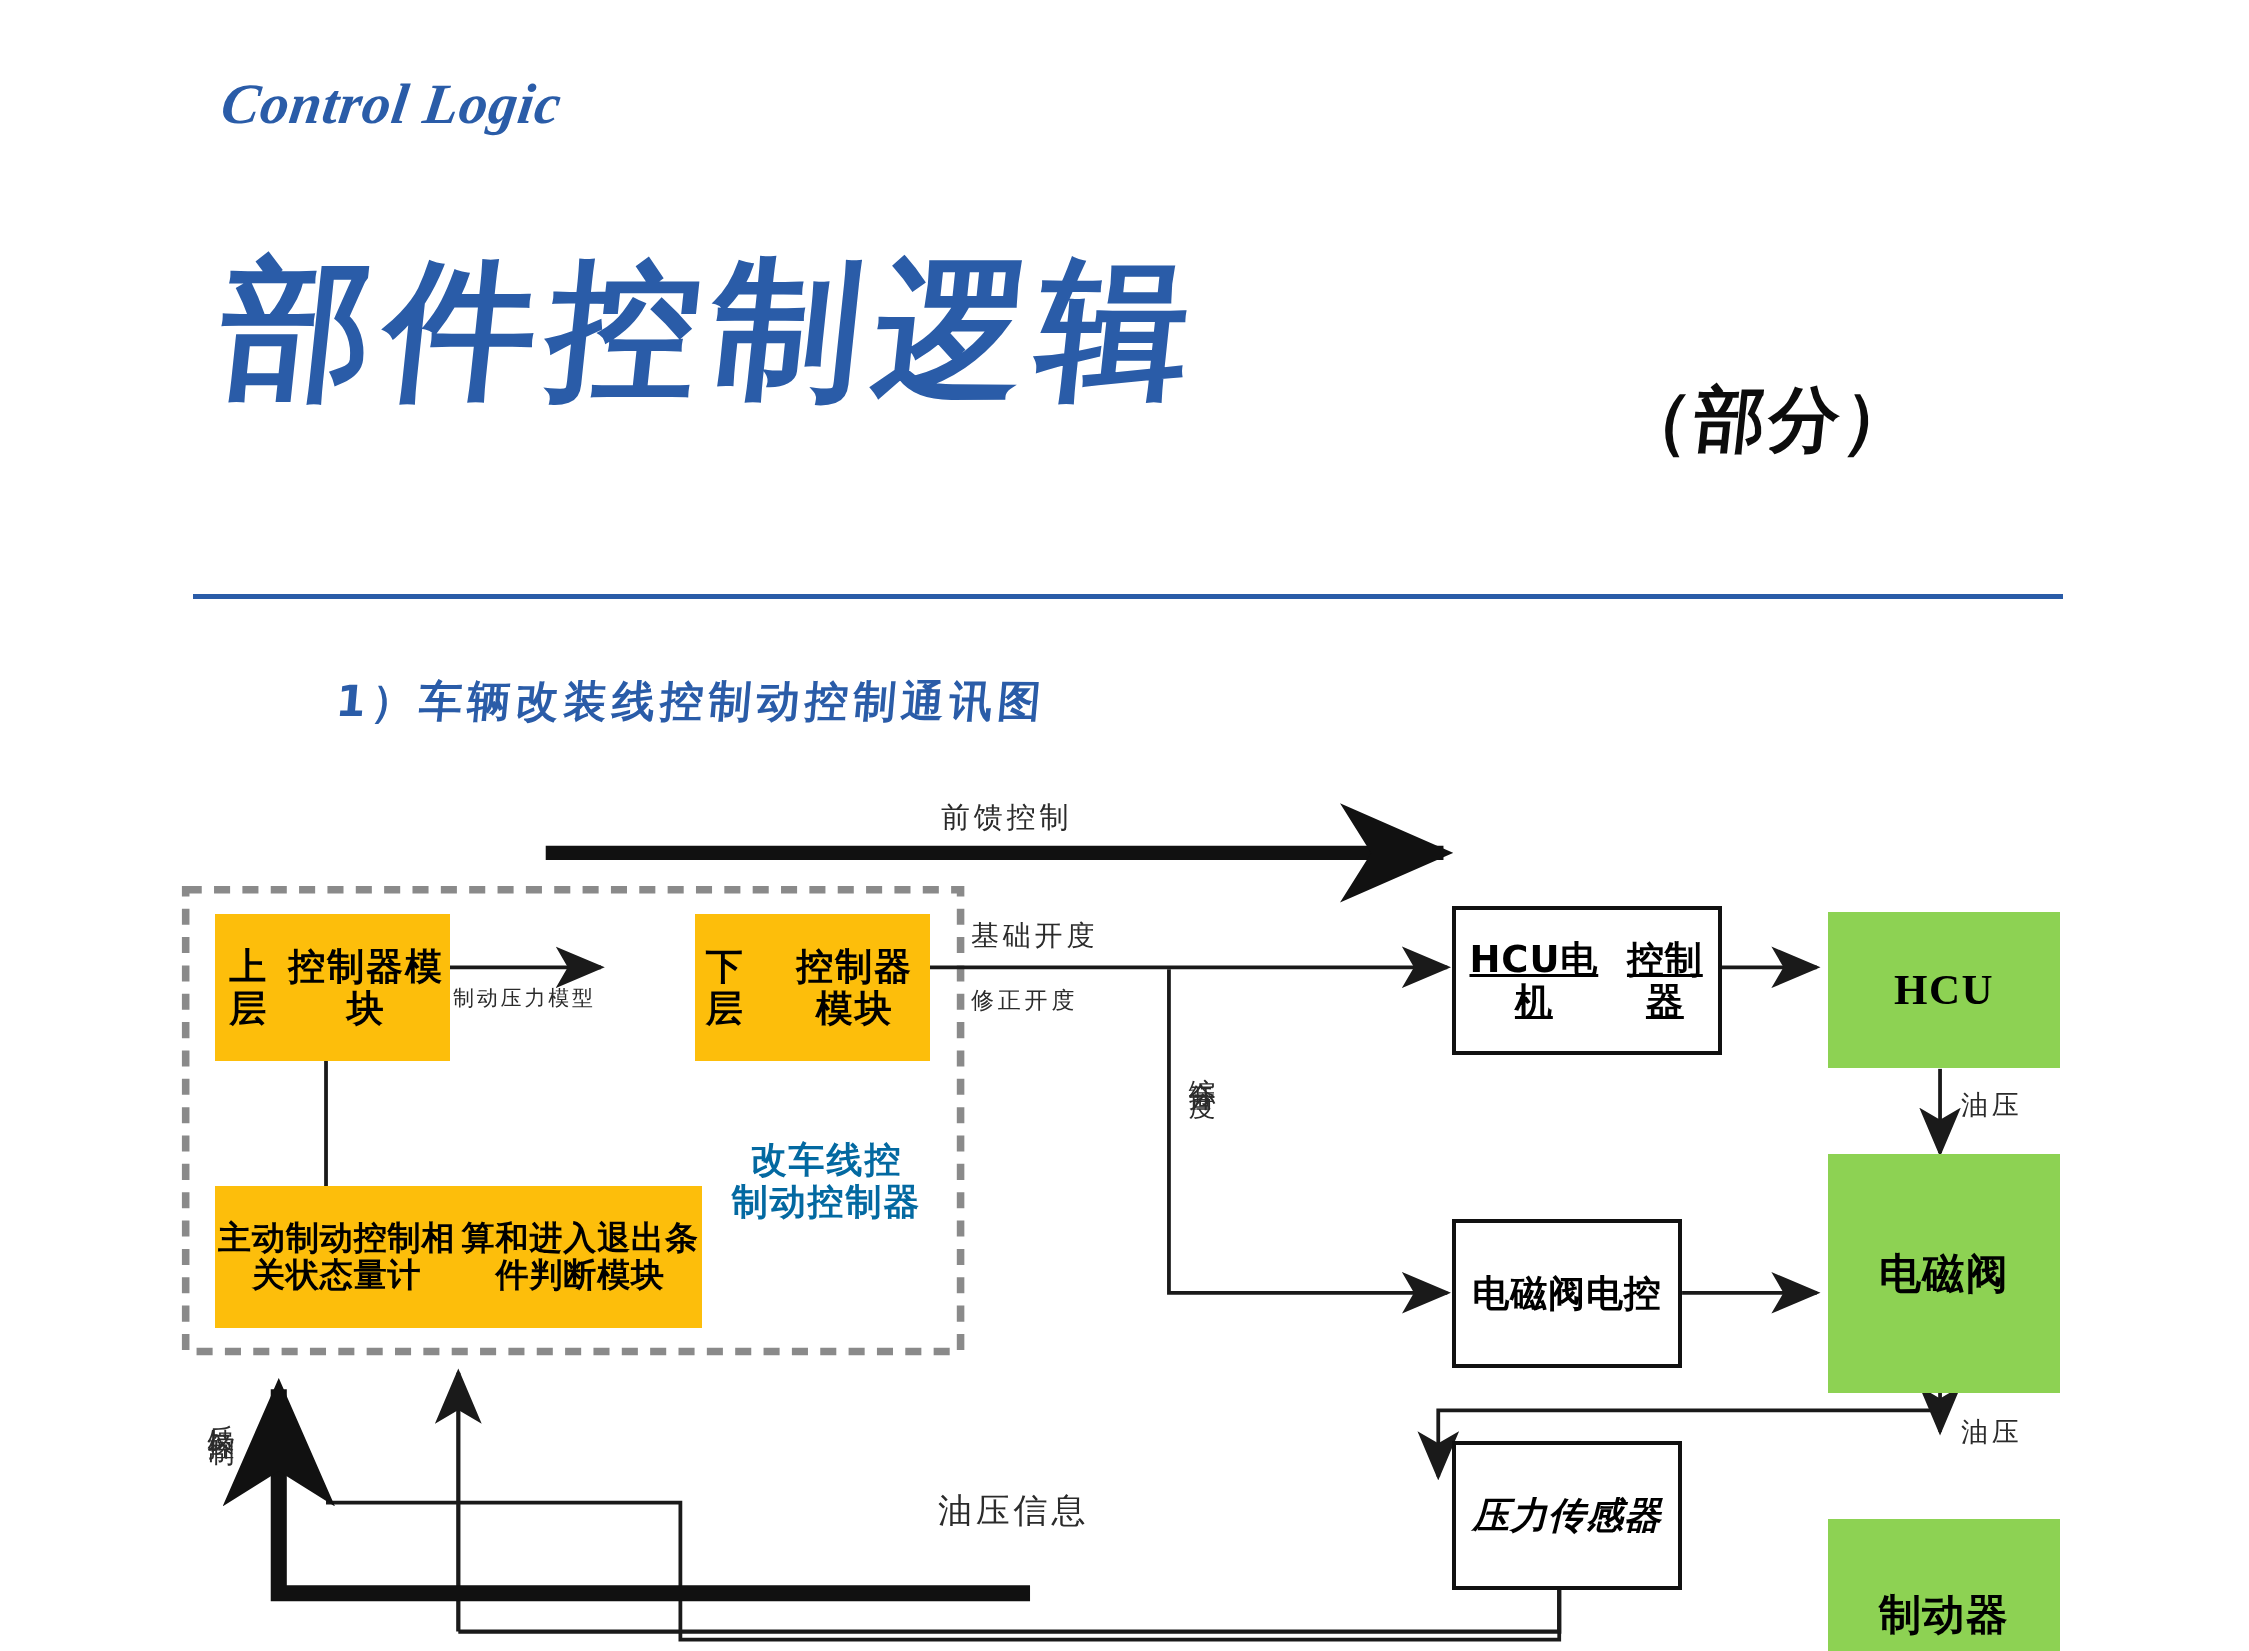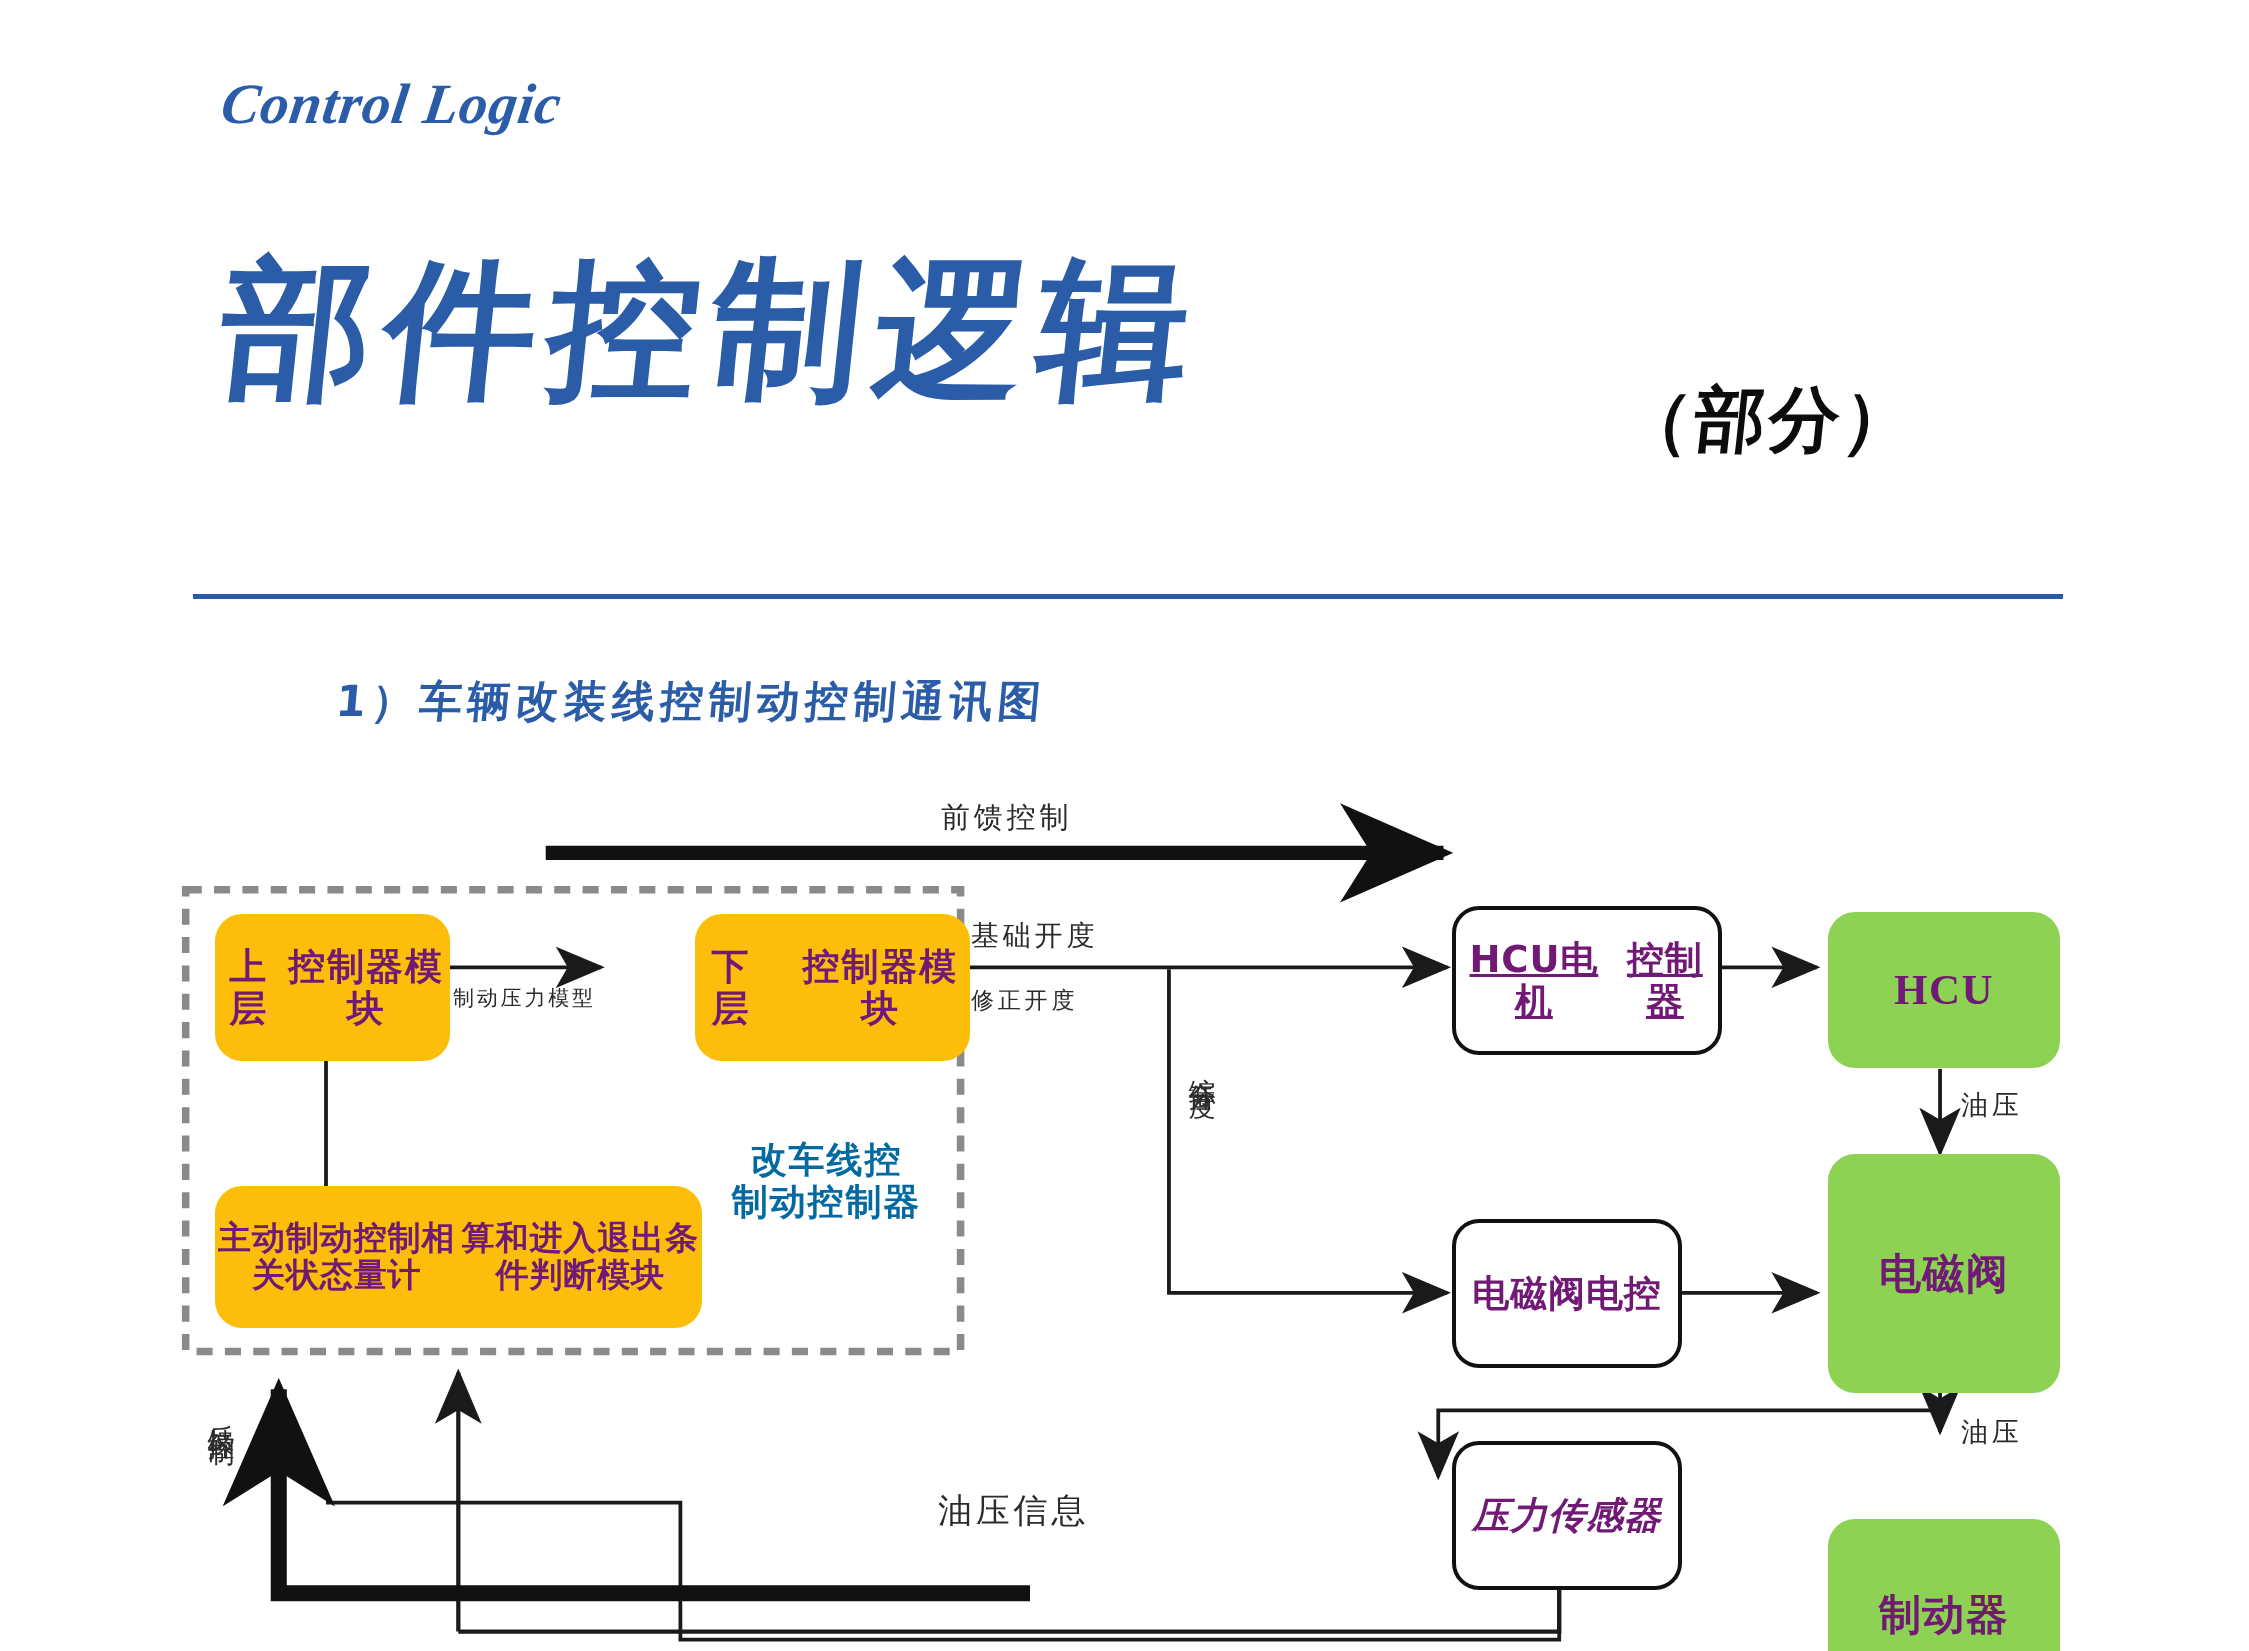--- a/index.html
+++ b/index.html
@@ -58,24 +58,23 @@
   
   #diagram{left:0;top:0;width:2250px;height:1652px;}
   svg{position:absolute;left:0;top:0;width:2250px;height:1652px;overflow:visible;}
 
   .box{
     position:absolute;
     display:flex;align-items:center;justify-content:center;
     text-align:center;
     font-family:"DejaVu Sans","Liberation Sans",sans-serif;
     font-weight:bold;
-    color:#701a75;
+    color:#000000;
     line-height:1.12;
     box-sizing:border-box;
-    border-radius:27px;
   }
   .box-orange{background:#FDBE0B;}
   .box-green{background:#8DD253;}
   .box-white{background:#ffffff;border:4.3px solid #111;}
 
   .lbl{
     position:absolute;
     font-family:"DejaVu Serif","Liberation Serif",serif;
     color:#2b2b2b;
     white-space:nowrap;
@@ -149,21 +148,21 @@
     <line x1="970" y1="3453" x2="970" y2="2905" stroke="#1a1a1a" stroke-width="9" marker-end="url(#ah)"></line>
 
     <polyline points="2180,3372 590,3372 590,2940" fill="none" stroke="#111" stroke-width="34" marker-end="url(#ahbig)"></polyline>
   </svg>
 
   <div class="box box-orange" style="left:215px;top:914px;width:235px;height:147px;font-size:37px;letter-spacing:1.9px;">
       <span style="display:block">上层</span>
       <span style="display:block">控制器模块</span>
     </div>
 
-  <div class="box box-orange" style="left:695px;top:914px;width:275px;height:147px;font-size:37px;letter-spacing:1.9px;gap:24px;">
+  <div class="box box-orange" style="left:695px;top:914px;width:235px;height:147px;font-size:37px;letter-spacing:1.9px;gap:24px;">
       <span style="display:block">下层</span>
       <span style="display:block">控制器模块</span>
     </div>
 
   <div class="box box-orange" style="left:215px;top:1186px;width:487px;height:142px;font-size:33px;letter-spacing:0.9px;">
       <span style="display:block">主动制动控制相关状态量计</span>
       <span style="display:block">算和进入退出条件判断模块</span>
     </div>
 
   <div class="lbl-bold" style="left:718px;top:1139px;width:217px;letter-spacing:1.9px;"><span style="display:block">改车线控</span><span style="display:block">制动控制器</span></div>

